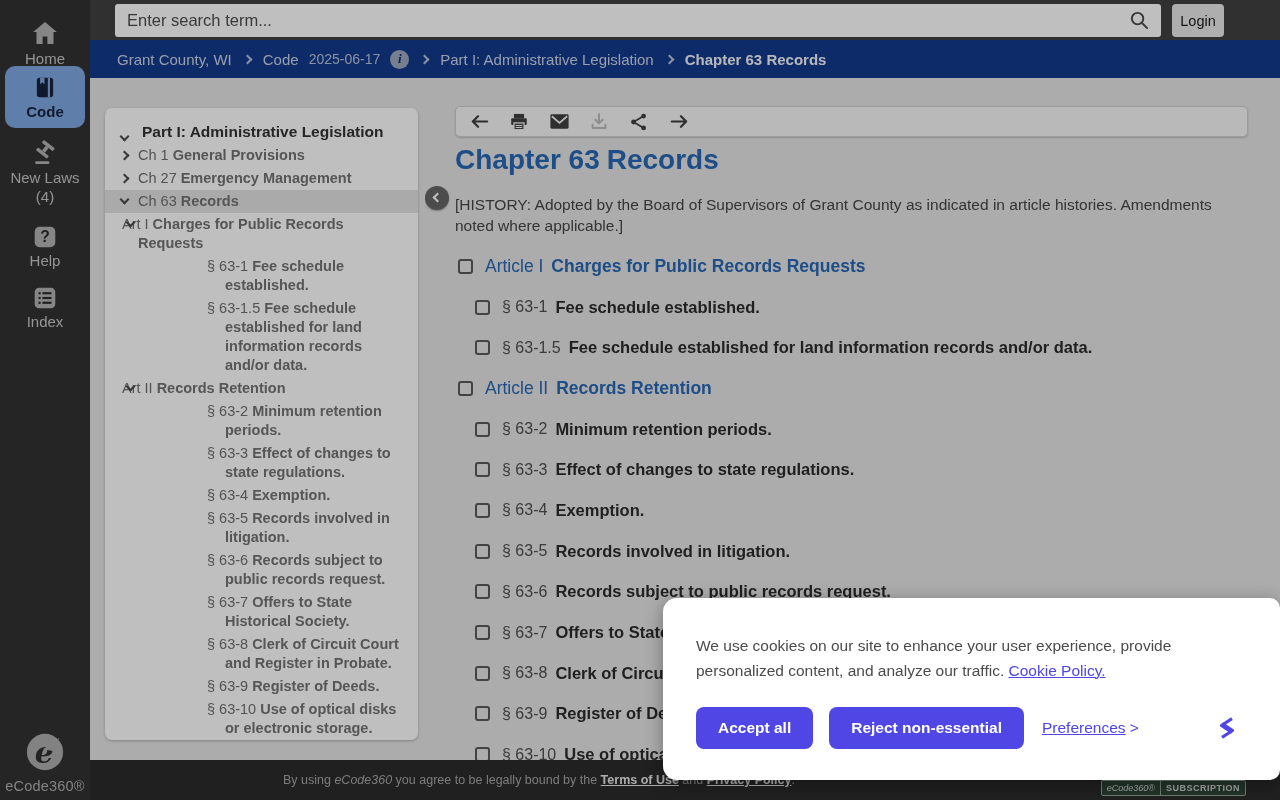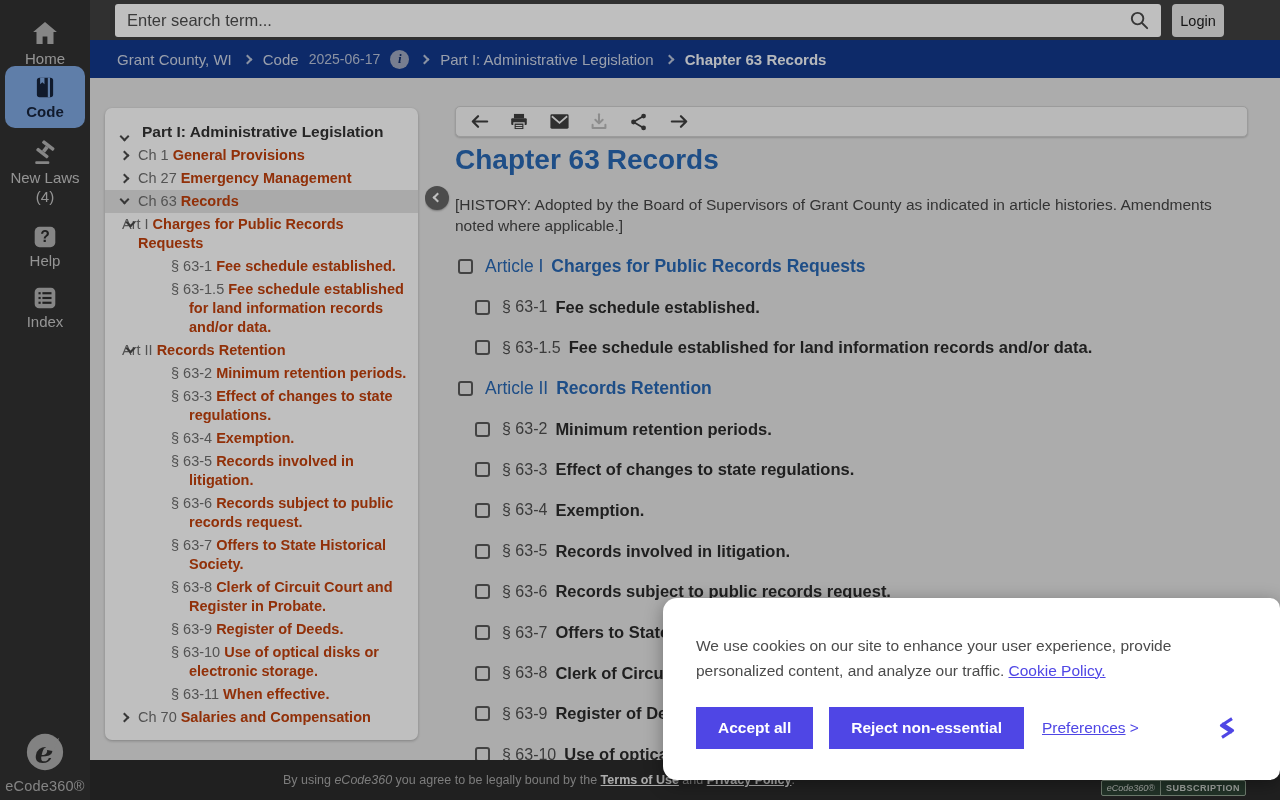--- a/index.html
+++ b/index.html
@@ -34,29 +34,29 @@
   .bc-chev { width:7px; height:7px; border-right:2.5px solid #b9c3da; border-top:2.5px solid #b9c3da; transform:rotate(45deg); margin:0 2px; }
   .info-badge { width:19px; height:19px; border-radius:50%; background:#9fa9c0; color:#14316e; font:italic bold 13px "Liberation Serif",serif; display:flex; align-items:center; justify-content:center; cursor:pointer; }
 
   
   .nav-panel { position:absolute; left:105px; top:108px; width:313px; height:632px; background:#ffffff; border-radius:7px; box-shadow:0 1px 3px rgba(0,0,0,.25); padding:12px 0 6px; overflow:hidden; z-index:3; }
   .tree-item { position:relative; font-size:14.5px; line-height:19px; padding-top:2px; padding-bottom:2px; padding-right:8px; cursor:pointer; }
   .tree-item .chev { position:absolute; width:7px; height:7px; border-right:2px solid #4a4a4a; border-bottom:2px solid #4a4a4a; }
   .chevron-right .chev { transform:rotate(-45deg); top:8px; }
   .chevron-down  .chev { transform:rotate(45deg);  top:6px; }
   .tprefix { color:#6f6f6f; font-weight:400; margin-right:4px; }
-  .tlabel  { color:#c2410c; font-weight:700; }
+  .tlabel  { color:#737373; font-weight:700; }
   .lvl0 { padding-left:45px; text-indent:-12px; }
   .lvl0 .chev { left:16px; top:13px; }
   .lvl0 .tlabel { font-size:15.5px; color:#333; }
   .lvl1 { padding-left:53px; text-indent:-20px; }
   .lvl1 .chev { left:16px; }
   .lvl2 { padding-left:33px; text-indent:-16px; }
   .lvl2 .chev { left:22px; }
-  .lvl3 { padding-left:84px; text-indent:-18px; }
+  .lvl3 { padding-left:84px; text-indent:-18px;margin-left:36px; }
   .tree-item.selected { background:#e3e3e3; }
 
   
   .main { position:absolute; left:425px; top:78px; right:0; bottom:40px; overflow:hidden; z-index:2; }
   .toolbar { position:absolute; left:30px; top:28px; width:793px; height:31px; background:#f7f7f7; border:1px solid #cfcfcf; border-radius:5px; box-shadow:0 1px 2px rgba(0,0,0,.18); display:flex; align-items:center; gap:16px; padding-left:11px; }
   .tb-btn { width:24px; height:24px; border:none; background:transparent; display:flex; align-items:center; justify-content:center; cursor:pointer; padding:0; }
   .collapse-btn { position:absolute; left:0; top:108px; width:24px; height:24px; border-radius:50%; background:#666666; border:none; cursor:pointer; box-shadow:0 1px 2px rgba(0,0,0,.3); }
   .collapse-btn .lchev { position:absolute; left:9px; top:8px; width:7px; height:7px; border-right:2px solid #fff; border-bottom:2px solid #fff; transform:rotate(135deg); }
   .page-title { position:absolute; left:30px; top:66px; font-size:28px; color:#2968b4; }
   .page-title .tname { font-weight:700; margin-left:7px; }
@@ -83,21 +83,21 @@
   .sub-badge span { padding:2px 5px; font-size:9px; color:#d7ddd7; }
   .sub-badge .sb-brand { font-style:italic; border-right:1px solid #93a493; }
   .sub-badge .sb-label { font-weight:700; letter-spacing:.5px; }
 
   
   .dim-overlay { position:absolute; inset:0; background:rgba(0,0,0,.25); z-index:20; pointer-events:none; }
   .cookie-dialog { position:absolute; left:663px; top:598px; width:617px; height:182px; background:#ffffff; border-radius:14px 10px 10px 14px; box-shadow:0 4px 18px rgba(0,0,0,.35); z-index:30; padding:36px 30px 0 33px; }
   .cookie-msg { width:530px; font-size:15.5px; line-height:24.5px; color:#4b4b4b; }
   .cookie-msg a { color:#4f46e5; text-decoration:underline; cursor:pointer; }
   .cookie-actions { display:flex; align-items:center; margin-top:24px; }
-  .cookie-btn { height:42px; padding:0 22px; background:#4f46e5; color:#ffffff; border:none; border-radius:0; font-family:"Liberation Sans",sans-serif; font-size:15.5px; font-weight:600; cursor:pointer; }
+  .cookie-btn { height:42px; padding:0 22px; background:#4f46e5; color:#ffffff; border:none; border-radius:8px; font-family:"Liberation Sans",sans-serif; font-size:15.5px; font-weight:600; cursor:pointer; }
   .cookie-btn + .cookie-btn { margin-left:16px; }
   .pref-link { margin-left:18px; font-size:15.5px; color:#4f46e5; cursor:pointer; }
   .pref-link .pl { text-decoration:underline; }
   .osano-logo { margin-left:auto; margin-right:8px; }
 </style>
 </head>
 <body>
 
 <nav class="rail">
   <div class="rail-item rail-home">

